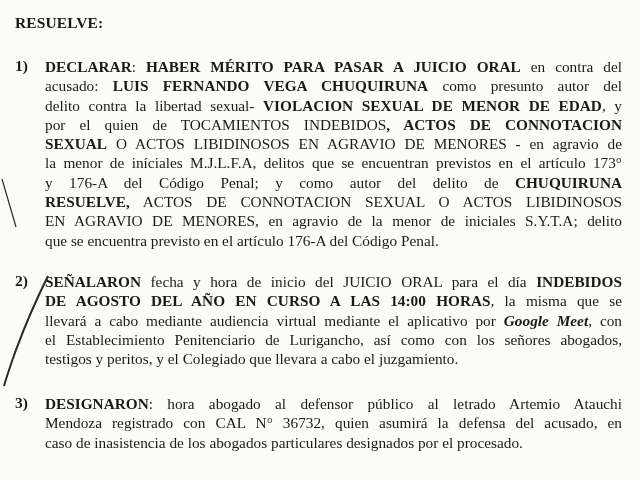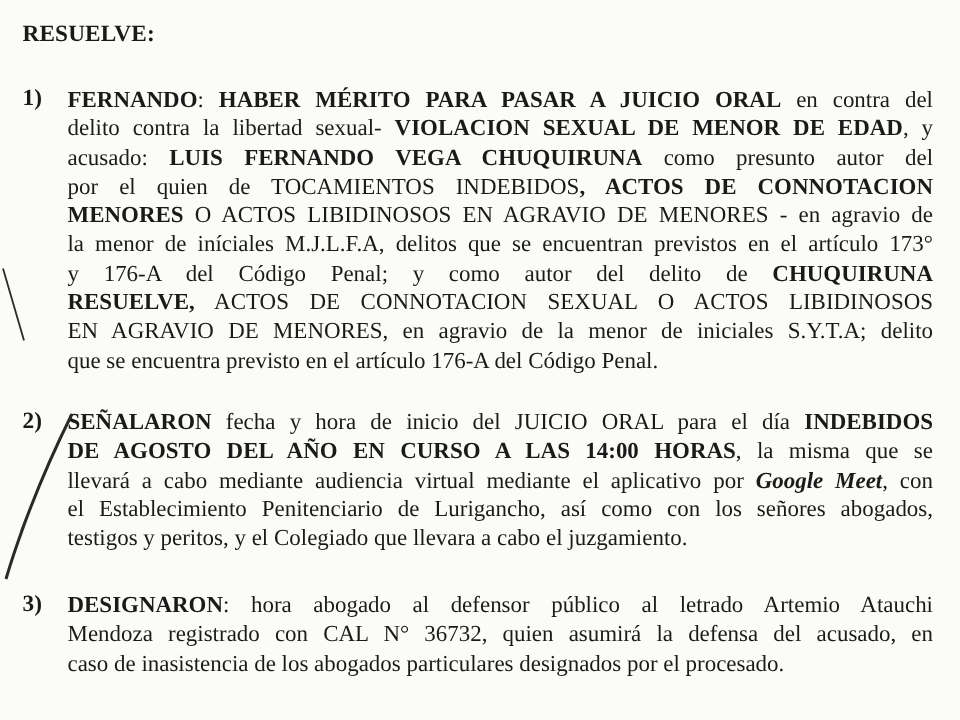--- a/index.html
+++ b/index.html
@@ -31,25 +31,25 @@
 </style>
 </head>
 <body>
 
 <div class="page">
   <div class="heading">RESUELVE:</div>
 
   <div class="item" id="item0" style="top:57px;">
     <span class="num">1)</span>
     <div class="body">
-        <span class="line"><b>FERNANDO</b><span>: </span><b>HABER MÉRITO PARA PASAR A JUICIO ORAL</b><span> en contra del</span></span>
+        <span class="line"><b>DECLARAR</b><span>: </span><b>HABER MÉRITO PARA PASAR A JUICIO ORAL</b><span> en contra del</span></span>
+        <span class="line"><span>acusado: </span><b>LUIS FERNANDO VEGA CHUQUIRUNA</b><span> como presunto autor del</span></span>
         <span class="line"><span>delito contra la libertad sexual- </span><b>VIOLACION SEXUAL DE MENOR DE EDAD</b><span>, y</span></span>
-        <span class="line"><span>acusado: </span><b>LUIS FERNANDO VEGA CHUQUIRUNA</b><span> como presunto autor del</span></span>
         <span class="line"><span>por el quien de  TOCAMIENTOS INDEBIDOS</span><b>, ACTOS DE CONNOTACION</b></span>
-        <span class="line"><b>MENORES</b><span> O ACTOS LIBIDINOSOS EN AGRAVIO DE MENORES - en agravio de</span></span>
+        <span class="line"><b>SEXUAL</b><span> O ACTOS LIBIDINOSOS EN AGRAVIO DE MENORES - en agravio de</span></span>
         <span class="line"><span>la menor de iníciales M.J.L.F.A, delitos que se encuentran previstos en el artículo 173°</span></span>
         <span class="line"><span>y 176-A del Código Penal; y como autor del delito de </span><b>CHUQUIRUNA</b></span>
         <span class="line"><b>RESUELVE,</b><span> ACTOS DE CONNOTACION SEXUAL O ACTOS LIBIDINOSOS</span></span>
         <span class="line"><span>EN AGRAVIO DE MENORES, en agravio de la menor de iniciales S.Y.T.A; delito</span></span>
         <span class="line last"><span>que se encuentra previsto en el artículo 176-A del Código Penal.</span></span>
       </div>
   </div>
 
   <div class="item" id="item1" style="top:272px;">
     <span class="num">2)</span>

